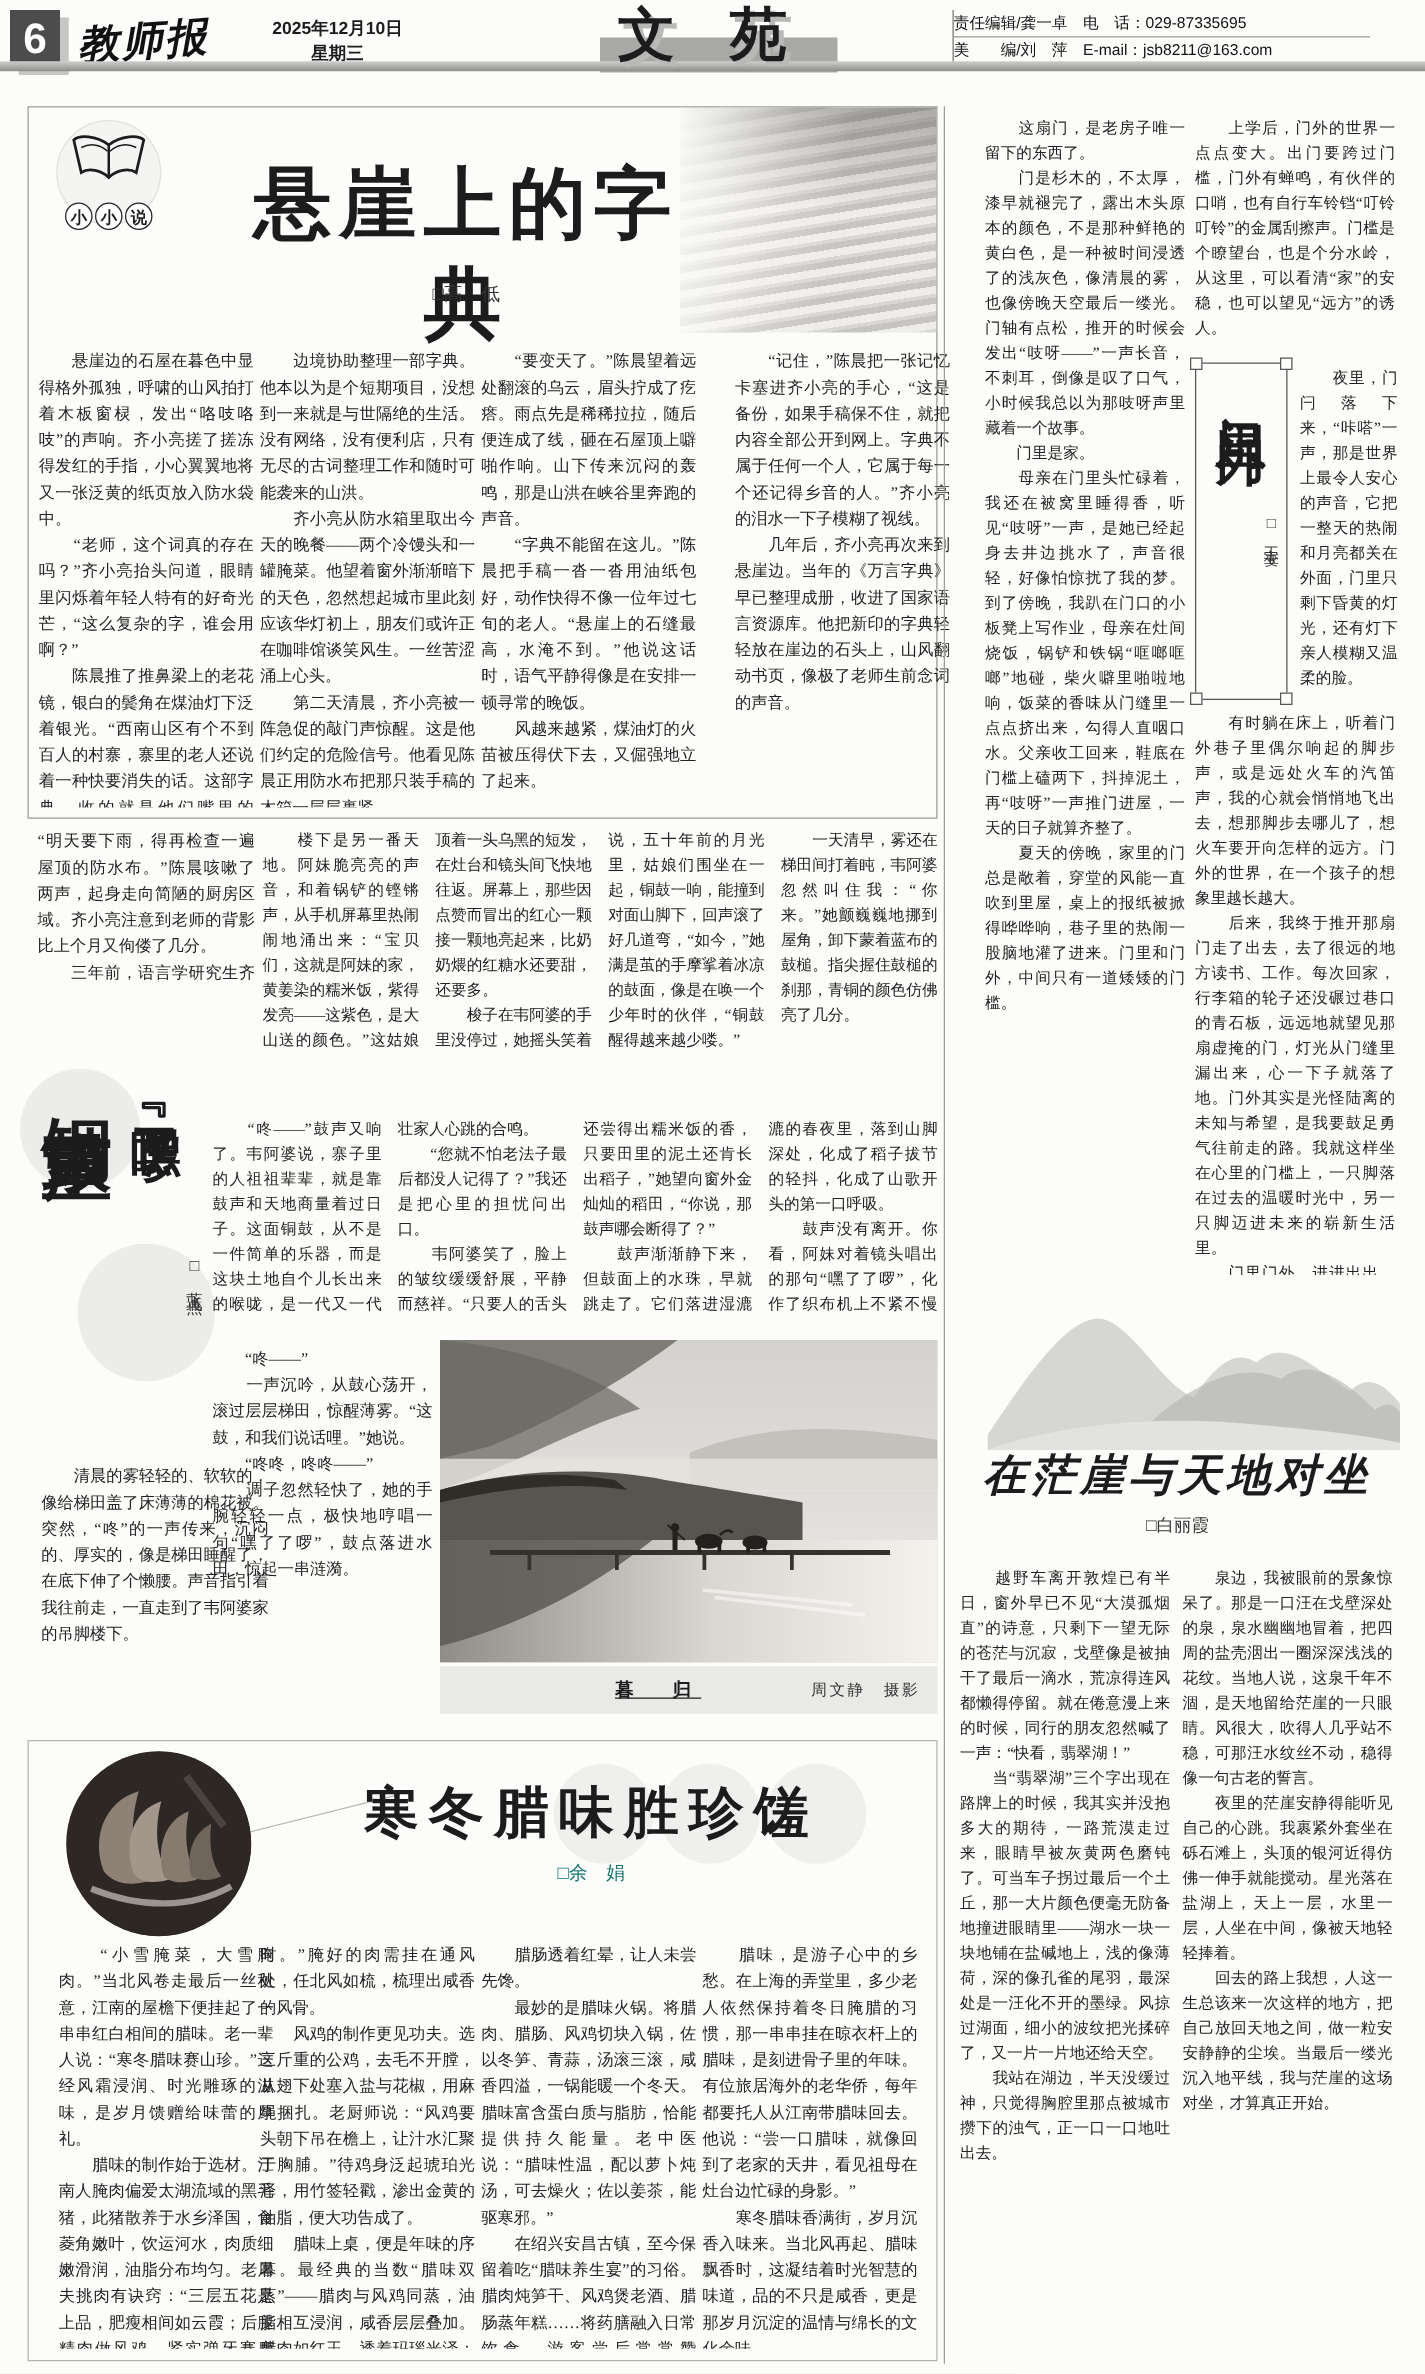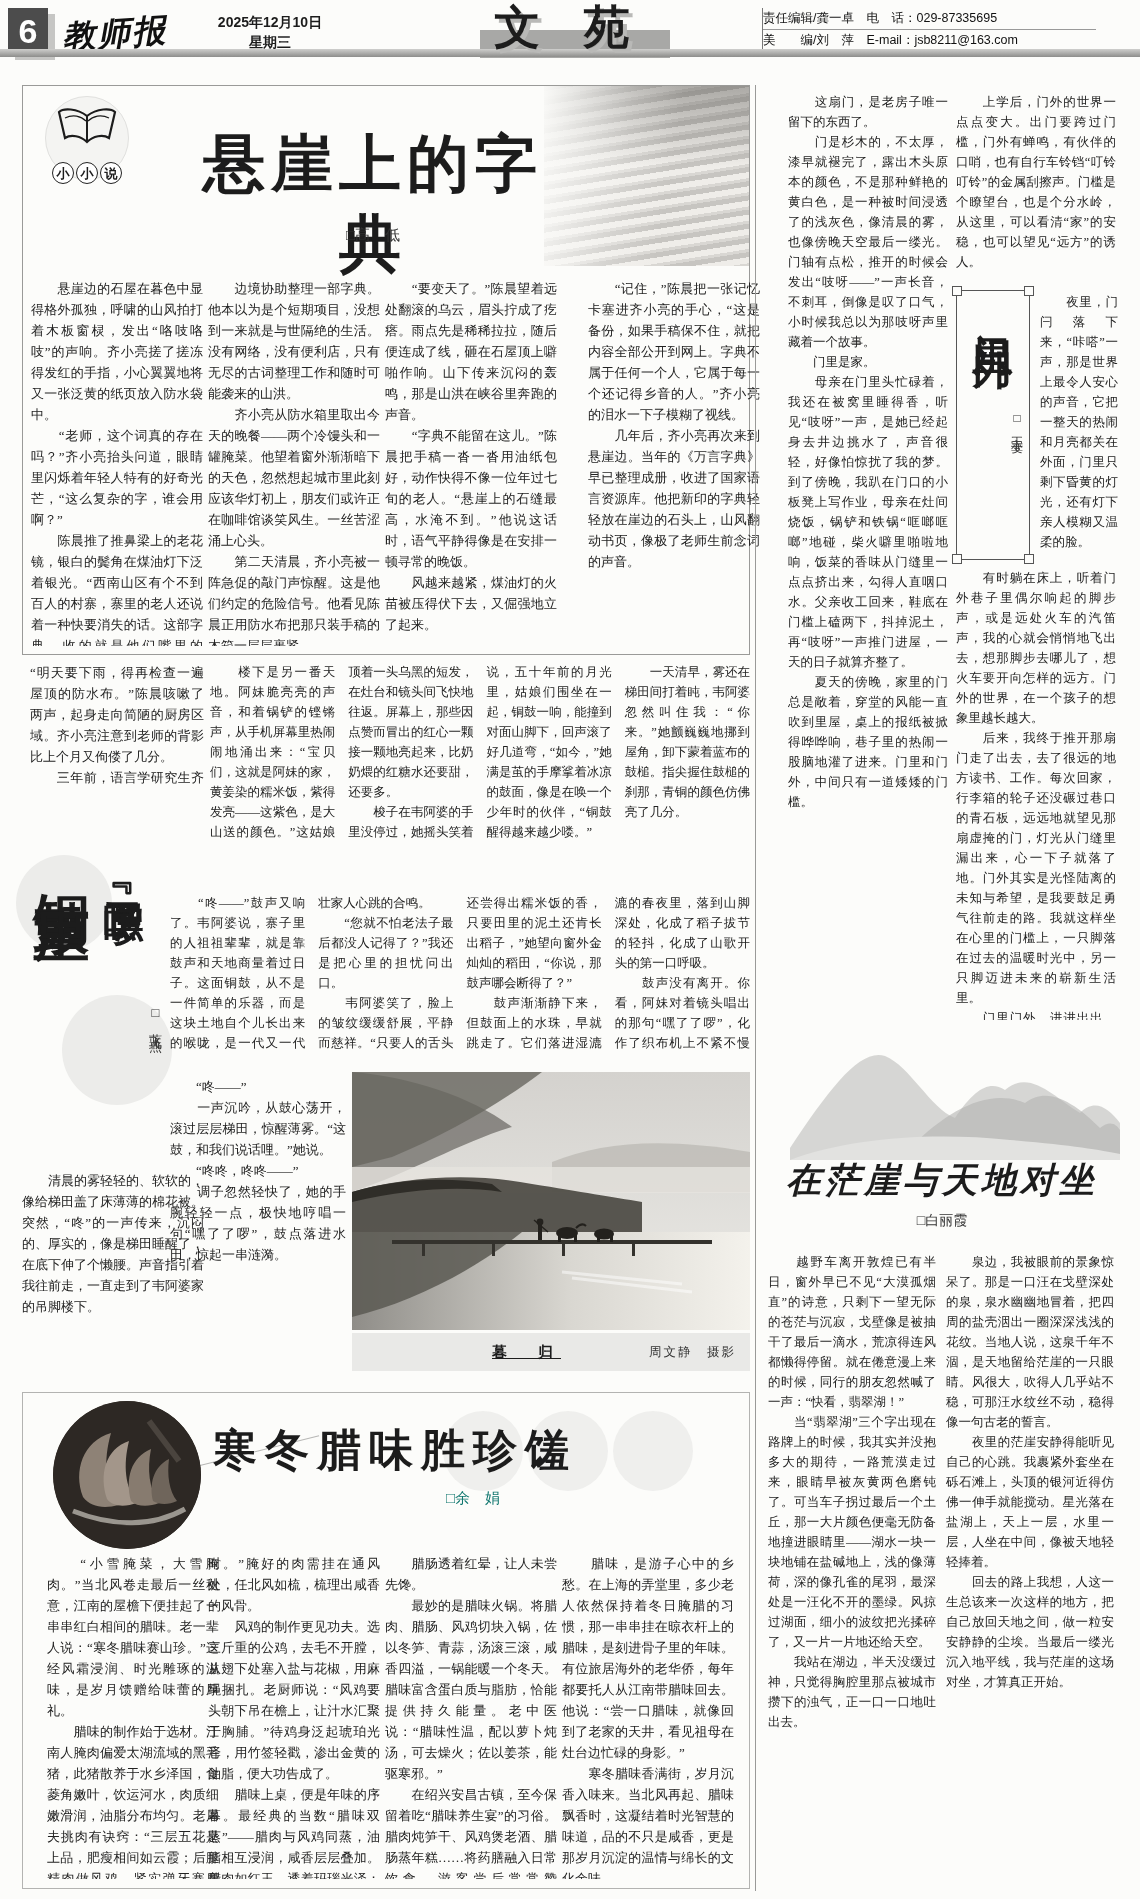--- a/index.html
+++ b/index.html
@@ -71,34 +71,34 @@
   #tg-main-title { position:absolute; left:8px; top:4px;
     font:900 56px/64px "Liberation Sans","DejaVu Sans",sans-serif; letter-spacing:6px; }
   #tg-quote-title { position:absolute; left:78px; top:24px;
     font:900 40px/48px "Liberation Sans","DejaVu Sans",sans-serif; letter-spacing:2px; }
   #tg-author { position:absolute; left:124px; top:160px; font-size:13px; color:#333; letter-spacing:3px; }
   #tg-band1 { left:210px; top:662px; width:540px; height:224px;
     column-count:4; column-gap:13px; }
   #tg-band2 { left:170px; top:893px; width:580px; height:174px;
     column-count:4; column-gap:13px; }
   #tg-band3 { left:170px; top:1076px; width:176px; height:254px; }
-  #tg-band4 { left:22px; top:1170px; width:182px; height:218px; }
+  #tg-band4 { left:33px; top:1170px; width:182px; height:218px; }
   
   #photo { left:352px; top:1072px; width:398px; height:258px; background:#dcdad6; }
   #photo-caption { left:352px; top:1333px; width:398px; height:38px; background:#e9e9e7;
     display:flex; align-items:center; }
   #caption-title { margin-left:140px; font:700 15px "Liberation Serif",serif; letter-spacing:8px;text-decoration:underline; }
   #caption-credit { margin-left:auto; margin-right:14px; font-size:12.5px; color:#333; letter-spacing:2px; }
   
   #lw-box { left:22px; top:1392px; width:728px; height:497px; border:1px solid #b3b3b1; }
   #lw-photo { left:30px; top:8px; width:148px; height:148px; border-radius:50%; overflow:hidden;
     background:radial-gradient(circle at 40% 40%, #5a5248 0%, #352f29 70%, #211d19 100%); }
   #lw-line { left:168px; top:58px; width:130px; height:1px; background:#b7b7b5; transform:rotate(-14deg); }
   .lw-bgcircle { position:absolute; border-radius:50%; background:#efefed; z-index:0; }
-  #lw-title { left:190px; top:30px; width:520px; z-index:1;
+  #lw-title { left:190px; top:30px; width:520px; text-align:center; z-index:1;
     font:900 44px/56px "Liberation Serif","DejaVu Serif",serif; letter-spacing:8px; }
   #lw-author { left:190px; top:96px; width:520px; text-align:center; font-size:15px; color:#0f766e; z-index:1; }
   .lwcol { top:160px; width:172px; height:326px; }
   #lwcol1 { left:24px; } #lwcol2 { left:185px; } #lwcol3 { left:362px; } #lwcol4 { left:539px; }
   
   #door-col1 { left:788px; top:92px; width:160px; height:928px; }
   #door-col2-top { left:956px; top:92px; width:160px; height:192px; }
   #door-titlebox { left:956px; top:290px; width:74px; height:270px; border:1px solid #555; }
   #door-titlebox .corner { position:absolute; width:10px; height:10px; background:#fcfcfa; border:1px solid #555; }
   .c-tl { left:-5px; top:-5px; } .c-tr { right:-5px; top:-5px; }

